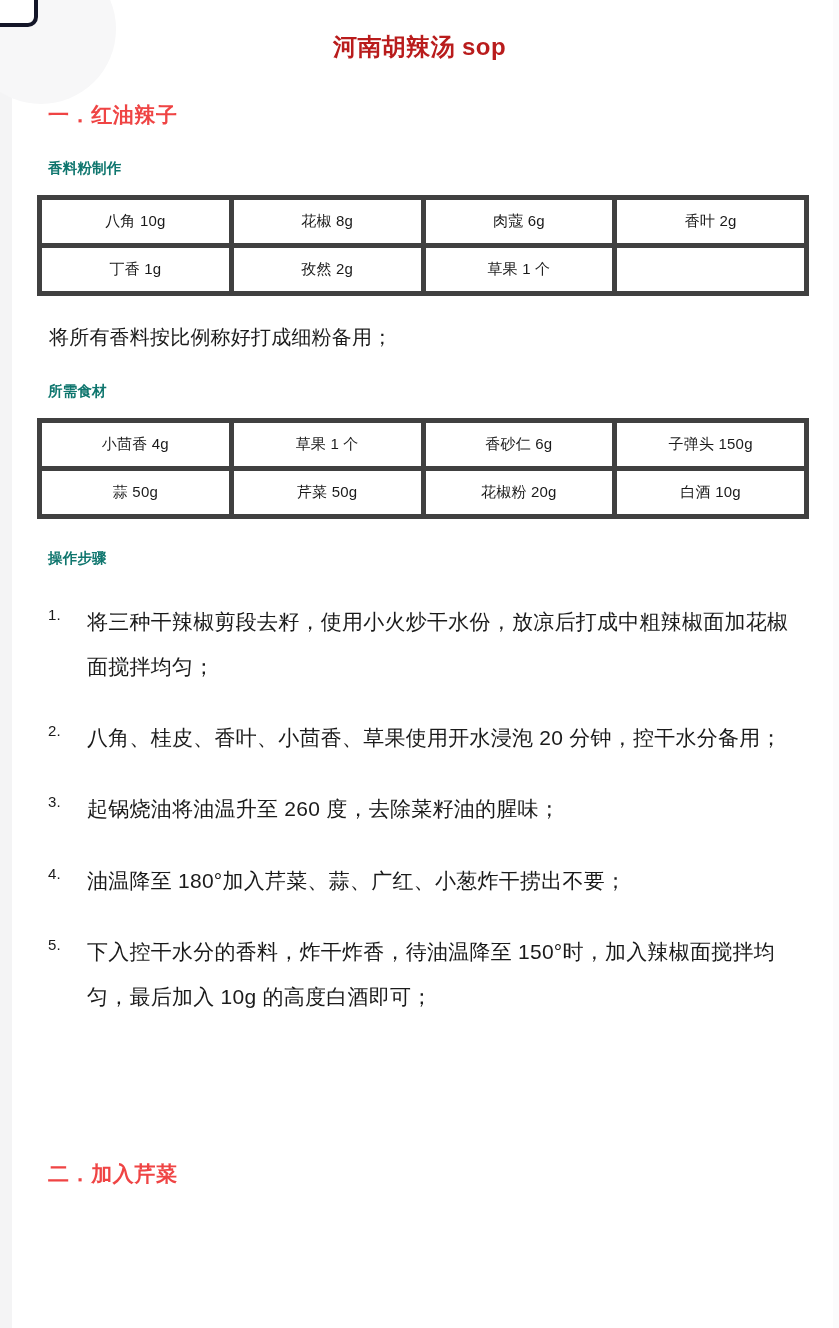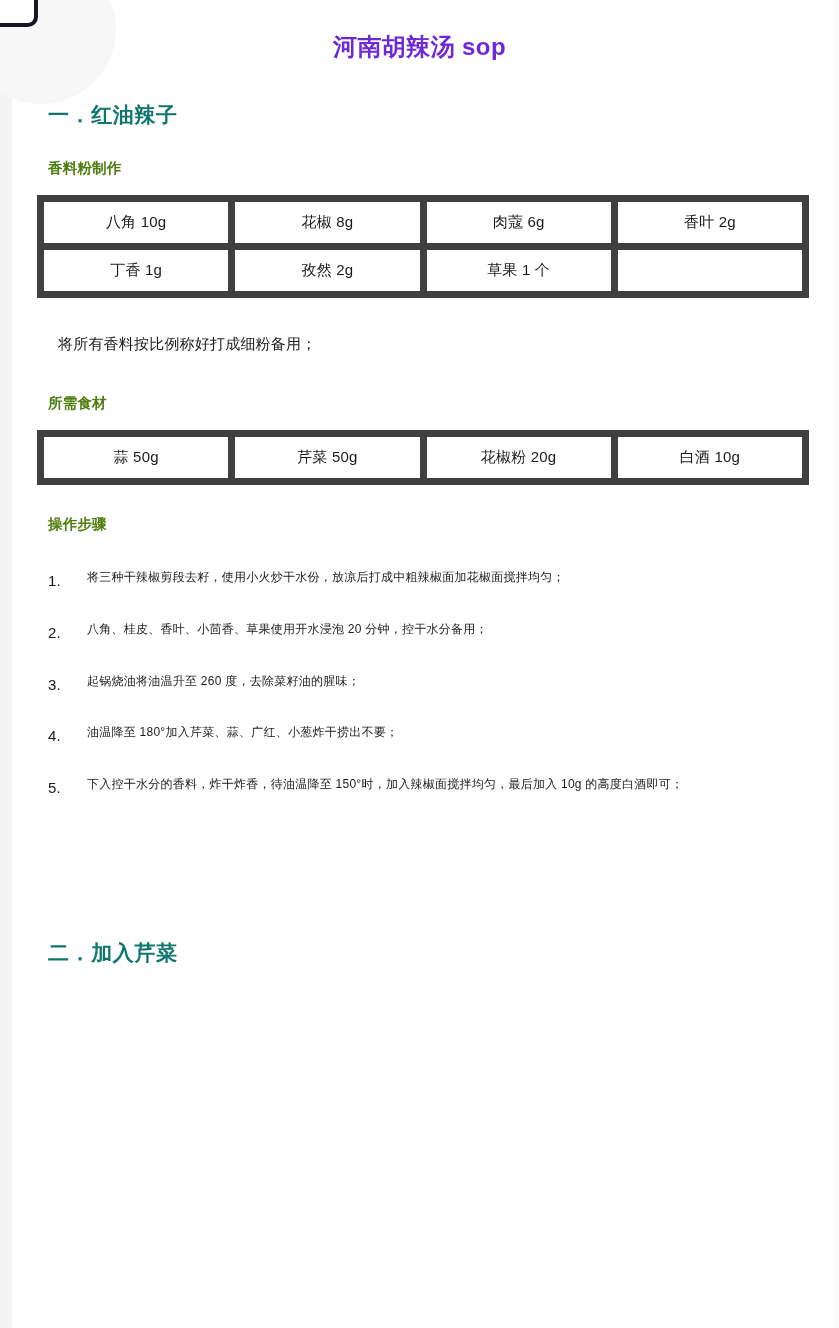--- a/index.html
+++ b/index.html
@@ -60,67 +60,67 @@
     box-sizing: border-box;
   }
 
   .doc-title {
     margin: 0;
     padding-top: 31px;
     text-align: center;
     font-size: 24px;
     font-weight: bold;
     letter-spacing: 0.4px;
-    color: #6d28d9;
+    color: #b91c1c;
   }
 
   .h-section {
     margin: 0;
     padding-top: 38px;
     padding-left: 17px;
     font-size: 21px;
     font-weight: bold;
     letter-spacing: 0.6px;
-    color: #0f766e;
+    color: #ef4444;
   }
   .h-section.bottom-section {
     padding-top: 0;
   }
 
   .h-sub {
     margin: 0;
     padding-top: 30px;
     padding-left: 17px;
     font-size: 14.5px;
     font-weight: bold;
     letter-spacing: 0.2px;
-    color: #4d7c0f;
+    color: #0f766e;
   }
 
   .para {
-    margin: 10px;
+    margin: 1px;
     padding-top: 27px;
     padding-left: 17px;
-    font-size: 15px;
+    font-size: 20px;
     color: #1a1a1a;
     letter-spacing: 0.2px;
   }
 
   .tbl-wrap {
     padding-top: 17px;
     padding-left: 6px;
     padding-right: 0;
   }
   table.grid {
     border-collapse: collapse;
     width: 772px;
     table-layout: fixed;
   }
   table.grid td {
-    border: 7px solid #404040;
+    border: 5px solid #404040;
     height: 48px;
     text-align: center;
     vertical-align: middle;
     font-size: 15px;
     color: #1a1a1a;
     letter-spacing: 0.2px;
     padding: 2px 4px;
     box-sizing: border-box;
   }
   table.grid.tbl-spice td { height: 48px; }
@@ -132,21 +132,21 @@
     padding-left: 17px;
     list-style: none;
     counter-reset: stepnum;
   }
   ol.steps > li {
     counter-increment: stepnum;
     position: relative;
     padding-left: 39px;
     padding-top: 13px;
     padding-bottom: 13px;
-    font-size: 12px;
+    font-size: 21px;
     line-height: 2.15;
     letter-spacing: 0.25px;
     color: #1a1a1a;
   }
   ol.steps > li::before {
     content: counter(stepnum) ".";
     position: absolute;
     left: 0;
     top: 13px;
     font-size: 15px;
@@ -193,20 +193,26 @@
     </div>
 
 
     <p class="para">将所有香料按比例称好打成细粉备用；</p>
 
     <h3 class="h-sub">所需食材</h3>
 
     <div class="tbl-wrap">
       <table class="grid tbl-ingredients">
         <tbody>
+          <tr>
+            <td>小茴香 4g</td>
+            <td>草果 1 个</td>
+            <td>香砂仁 6g</td>
+            <td>子弹头 150g</td>
+          </tr>
           <tr>
             <td>蒜 50g</td>
             <td>芹菜 50g</td>
             <td>花椒粉 20g</td>
             <td>白酒 10g</td>
           </tr>
         </tbody>
       </table>
     </div>
 

